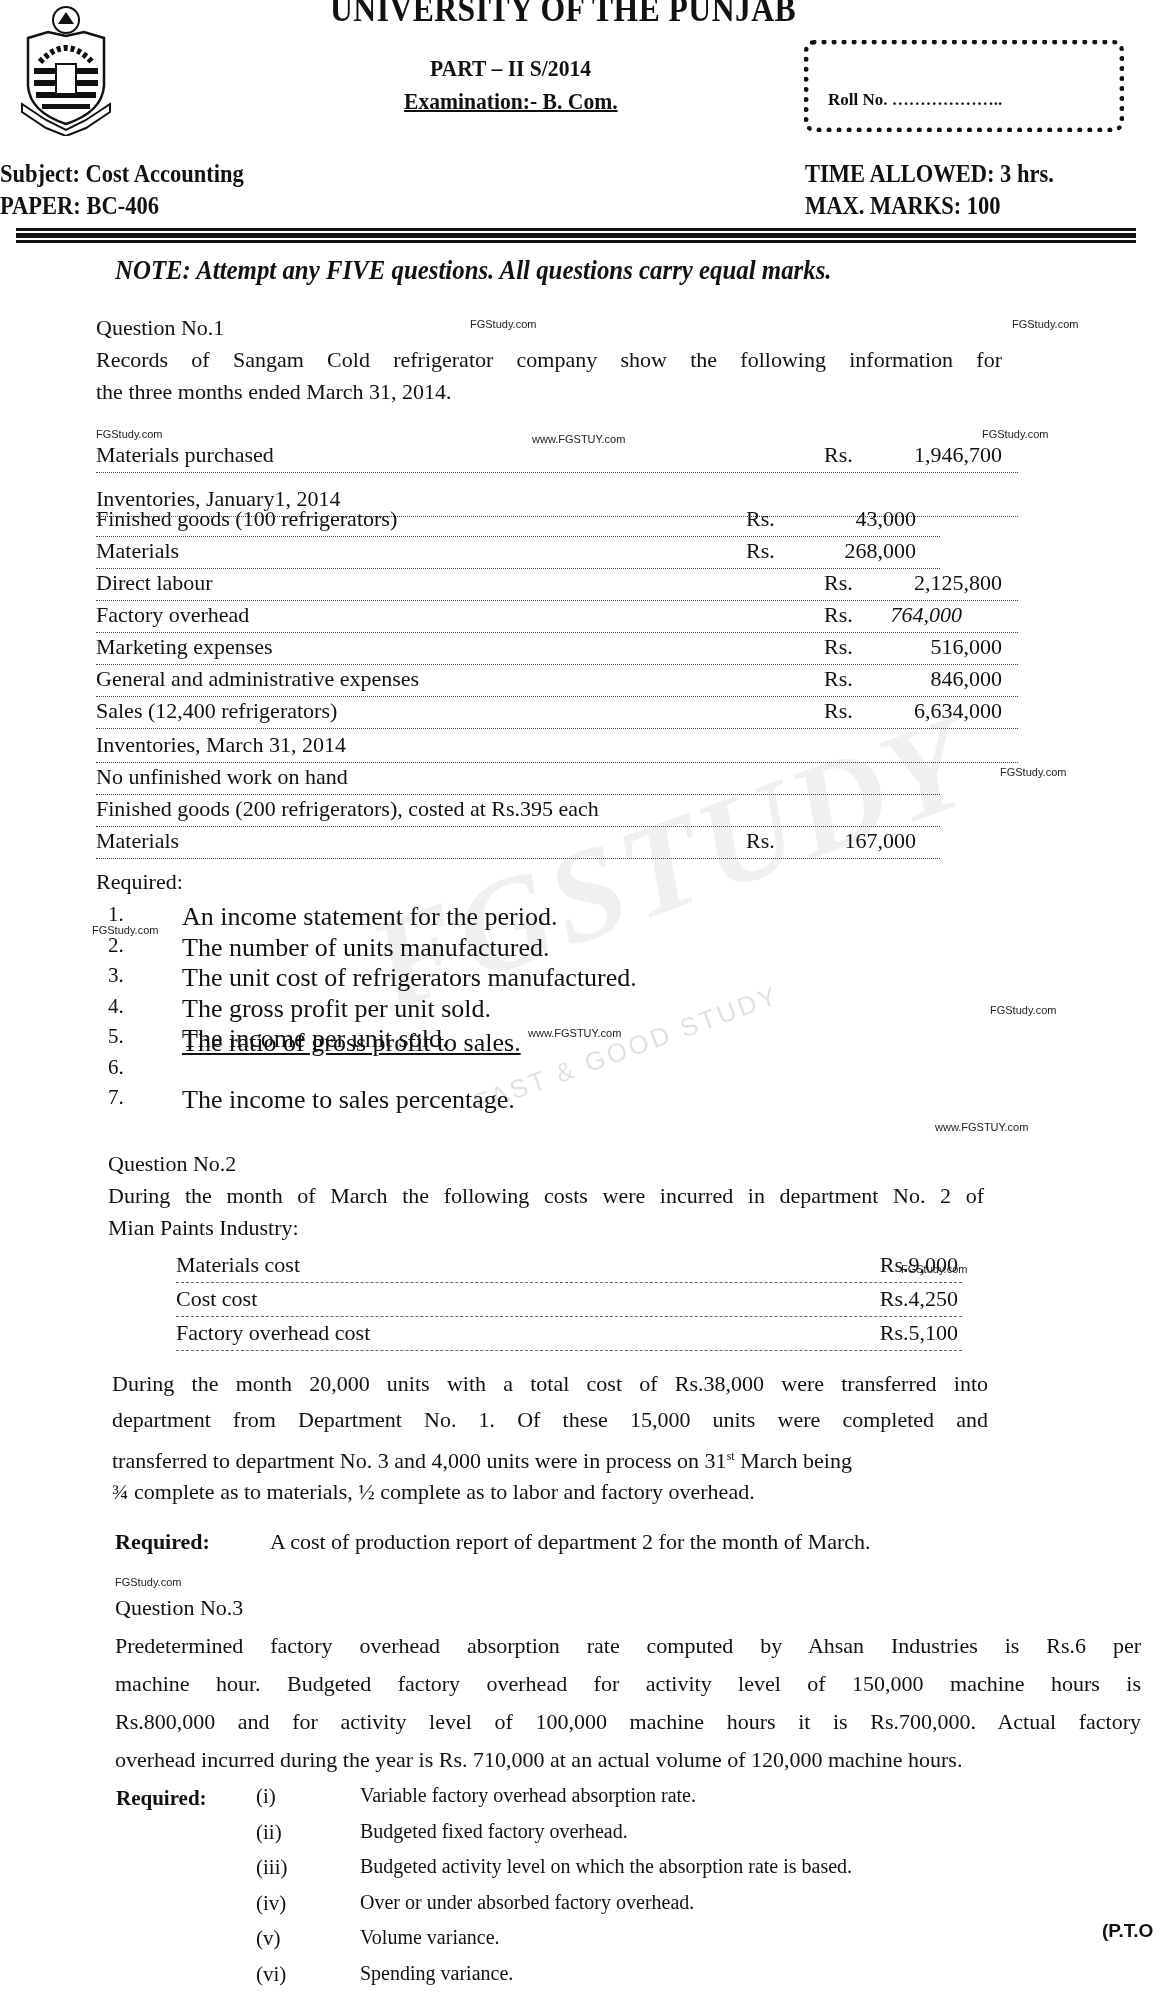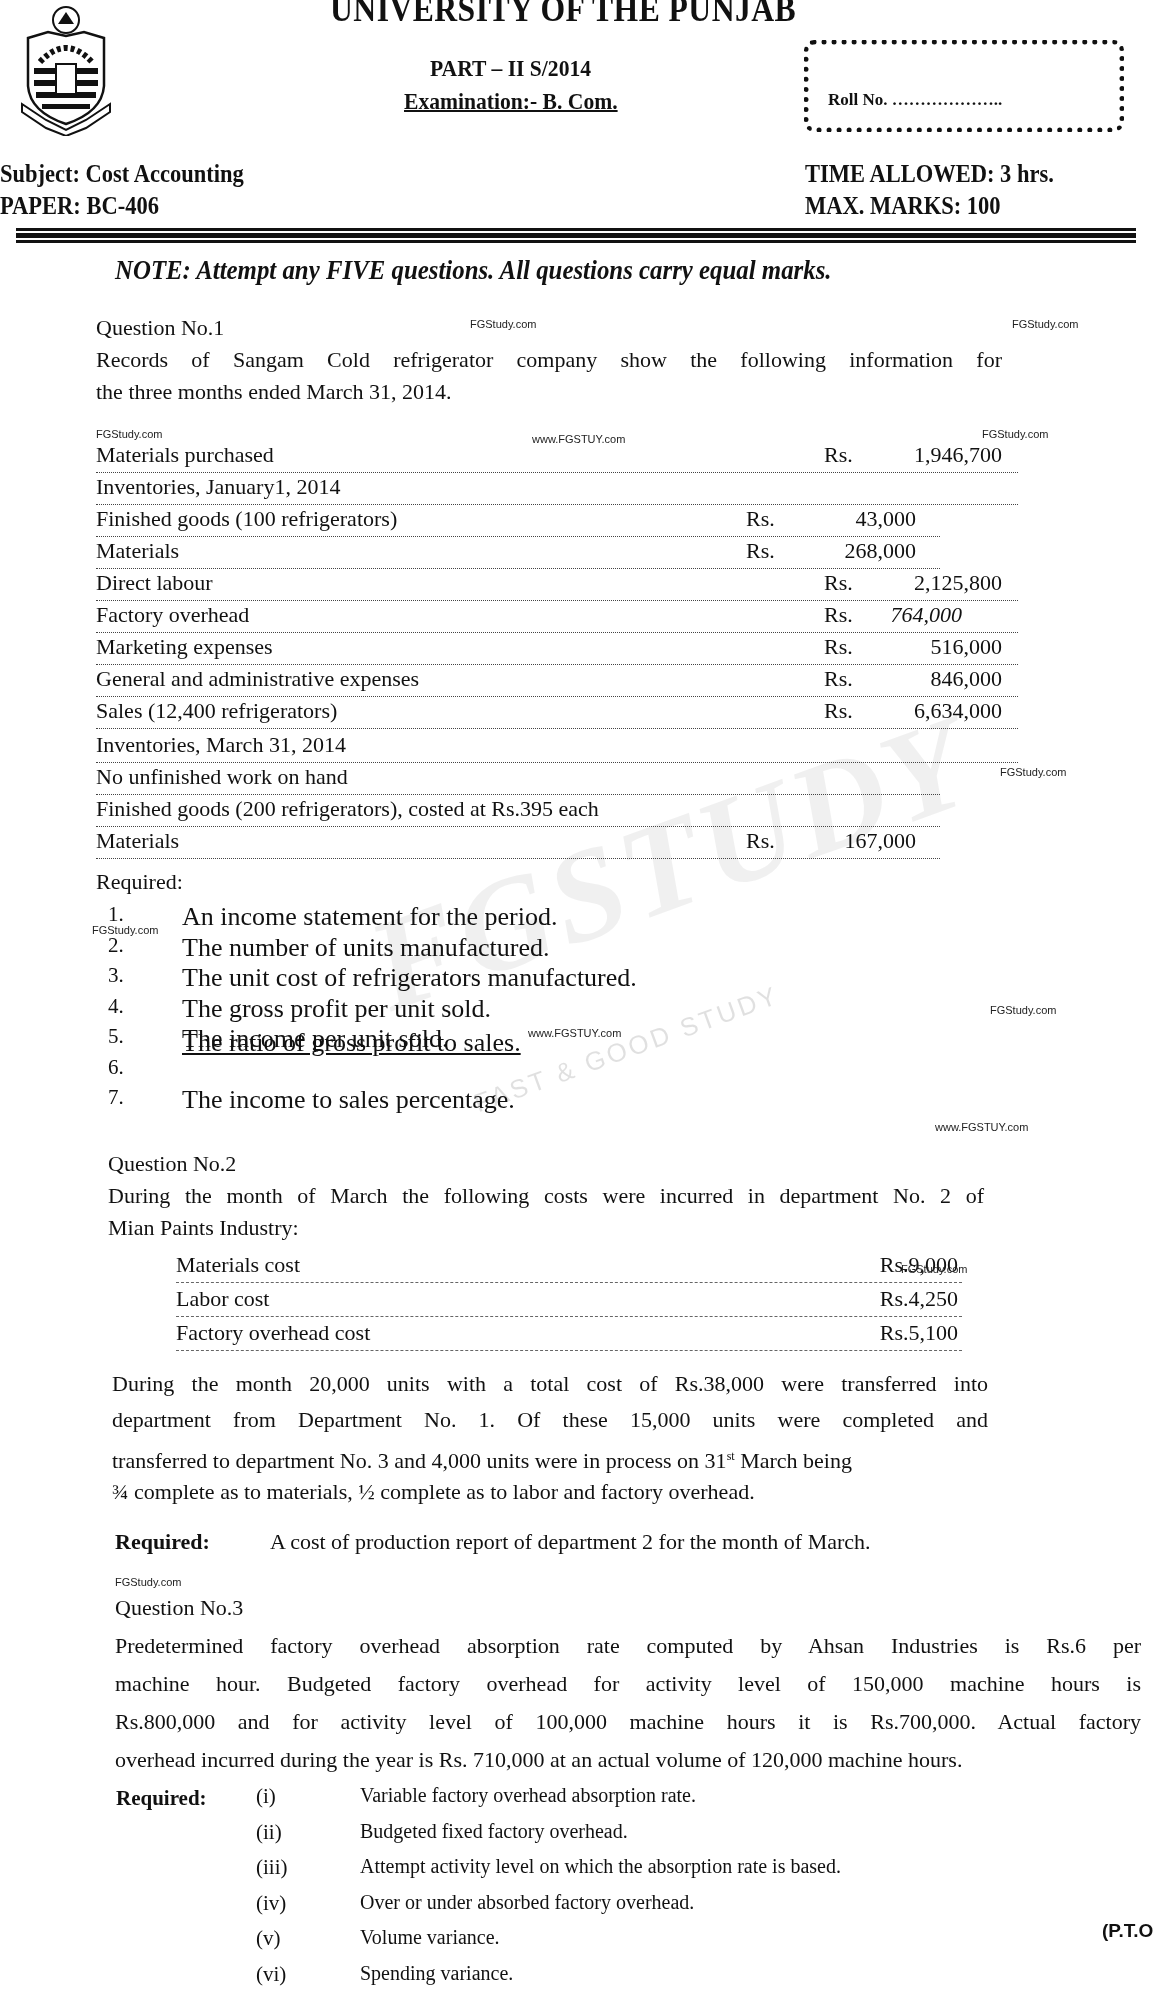--- a/index.html
+++ b/index.html
@@ -78,21 +78,21 @@
 <div class="abs wm" style="left:96px;top:428px;">FGStudy.com</div>
 <div class="abs wm" style="left:532px;top:433px;">www.FGSTUY.com</div>
 <div class="abs wm" style="left:982px;top:428px;">FGStudy.com</div>
 
 <div id="q1-rows">
     <div class="row" style="top: 440px; width: 922px;">
       <span class="lbl">Materials purchased</span>
       <span class="rs" style="left: 728px;">Rs.</span>
       <span class="amt" style="left: 770px; width: 136px;">1,946,700</span>
     </div>
-    <div class="row" style="top: 472px; width: 922px; text-align: center;">
+    <div class="row" style="top: 484px; width: 922px; text-align: center;">
       <span class="lbl">Inventories, January1, 2014</span>
     </div>
     <div class="row" style="top: 504px; width: 844px;">
       <span class="lbl">Finished goods (100 refrigerators)</span>
       <span class="rs" style="left: 650px;">Rs.</span>
       <span class="amt" style="left: 690px; width: 130px;">43,000</span>
     </div>
     <div class="row" style="top: 536px; width: 844px;">
       <span class="lbl">Materials</span>
       <span class="rs" style="left: 650px;">Rs.</span>
@@ -165,21 +165,21 @@
 
 <div class="abs txt qhead" style="left:108px;top:1148px;">Question No.2</div>
 <div class="abs txt just" style="left:108px;top:1180px;width:876px;">During the month of March the following costs were incurred in department No. 2 of</div>
 <div class="abs txt" style="left:108px;top:1212px;">Mian Paints Industry:</div>
 <div id="q2-costs">
     <div class="row" style="left: 176px; top: 1250px; width: 786px; border-bottom: 1.5px dashed rgb(102, 102, 102);">
       <span class="lbl">Materials cost</span>
       <span class="amt" style="left: 600px; width: 182px;">Rs.9,000</span>
     </div>
     <div class="row" style="left: 176px; top: 1284px; width: 786px; border-bottom: 1.5px dashed rgb(102, 102, 102);">
-      <span class="lbl">Labor cost</span>
+      <span class="lbl">Cost cost</span>
       <span class="amt" style="left: 600px; width: 182px;">Rs.4,250</span>
     </div>
     <div class="row" style="left: 176px; top: 1318px; width: 786px; border-bottom: 1.5px dashed rgb(102, 102, 102);">
       <span class="lbl">Factory overhead cost</span>
       <span class="amt" style="left: 600px; width: 182px;">Rs.5,100</span>
     </div>
   </div>
 <div class="abs wm" style="left:901px;top:1263px;">FGStudy.com</div>
 
 <div class="abs txt just" style="left:112px;top:1368px;width:876px;">During the month 20,000 units with a total cost of Rs.38,000 were transferred into</div>
@@ -197,21 +197,21 @@
 <div class="abs txt just" style="left:115px;top:1706px;width:1026px;">Rs.800,000 and for activity level of 100,000 machine hours it is Rs.700,000.  Actual factory</div>
 <div class="abs txt" style="left:115px;top:1744px;">overhead incurred during the year is Rs. 710,000 at an actual volume of 120,000 machine hours.</div>
 
 <div class="abs txt" style="left:116px;top:1782px;font-weight:bold;font-size:21px;">Required:</div>
 <div id="q3-req">
     <div class="abs req-num" style="left: 256px; top: 1784px;">(i)</div>
     <div class="abs req-item" style="left: 360px; top: 1784px; font-size: 20px;">Variable factory overhead absorption rate.</div>
     <div class="abs req-num" style="left: 256px; top: 1819.5px;">(ii)</div>
     <div class="abs req-item" style="left: 360px; top: 1819.5px; font-size: 20px;">Budgeted fixed factory overhead.</div>
     <div class="abs req-num" style="left: 256px; top: 1855px;">(iii)</div>
-    <div class="abs req-item" style="left: 360px; top: 1855px; font-size: 20px;">Attempt activity level on which the absorption rate is based.</div>
+    <div class="abs req-item" style="left: 360px; top: 1855px; font-size: 20px;">Budgeted activity level on which the absorption rate is based.</div>
     <div class="abs req-num" style="left: 256px; top: 1890.5px;">(iv)</div>
     <div class="abs req-item" style="left: 360px; top: 1890.5px; font-size: 20px;">Over or under absorbed factory overhead.</div>
     <div class="abs req-num" style="left: 256px; top: 1926px;">(v)</div>
     <div class="abs req-item" style="left: 360px; top: 1926px; font-size: 20px;">Volume variance.</div>
     <div class="abs req-num" style="left: 256px; top: 1961.5px;">(vi)</div>
     <div class="abs req-item" style="left: 360px; top: 1961.5px; font-size: 20px;">Spending variance.</div>
   </div>
 
 <div class="abs pto" style="left:1102px;top:1920px;">(P.T.O</div>
 

